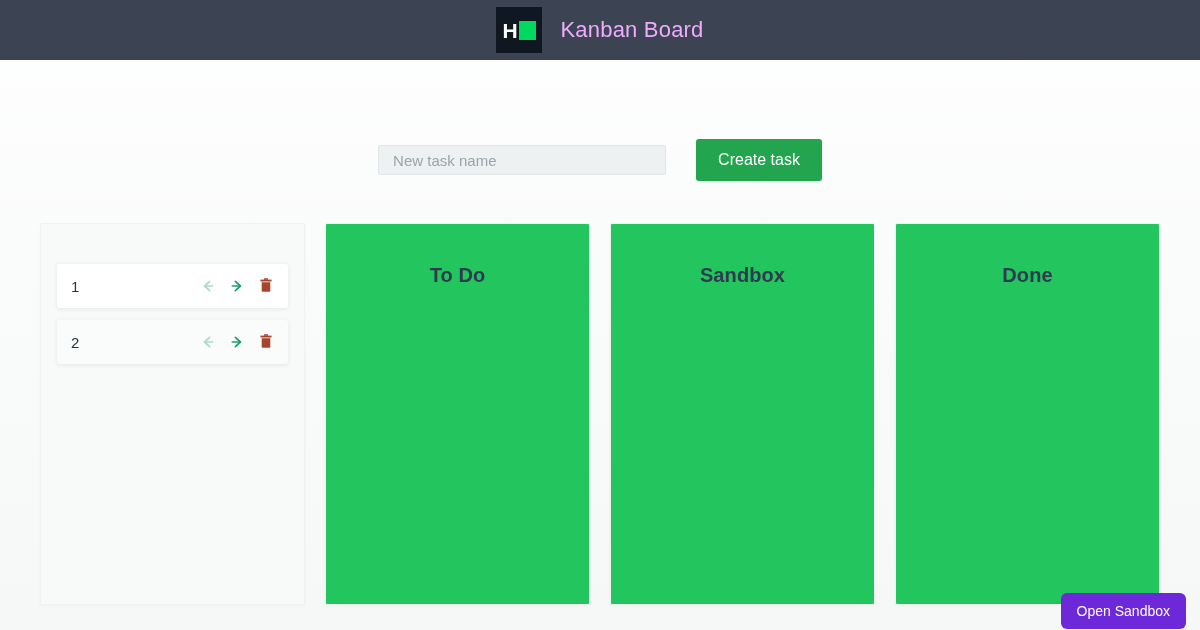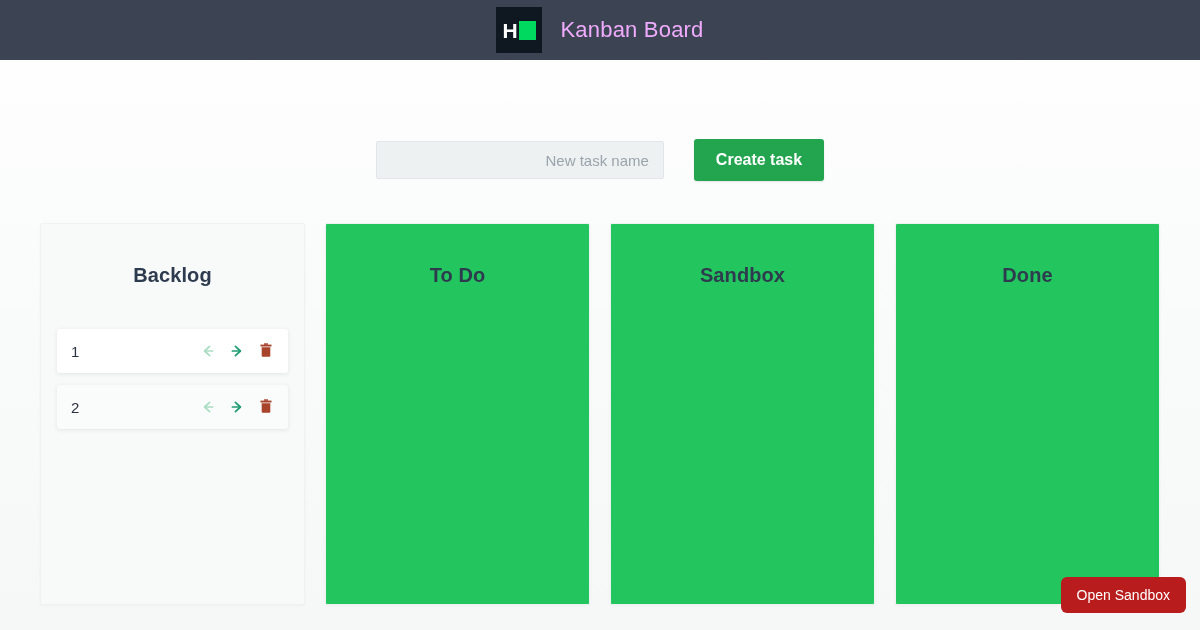--- a/index.html
+++ b/index.html
@@ -64,45 +64,44 @@
   .create-row {
     display: flex;
     align-items: center;
     justify-content: center;
     gap: 30px;
     margin-top: 79px;
   }
 
   .task-input {
     width: 288px;
-    height: 38px;
+    height: 30px;
     background: #eef1f2;
     border: 1px solid #e2e6e8;
     border-radius: 2px;
     padding: 0 14px;
     font-family: "Liberation Sans", sans-serif;
     font-size: 15px;
     color: #5a6570;
     outline: none;
-    text-align: right;
   }
   .task-input::placeholder {
     color: #9aa4ac;
   }
 
   .create-btn {
     height: 42px;
     padding: 0 22px;
     background: #23a550;
     border: none;
     border-radius: 3px;
     color: #ffffff;
     font-family: "Liberation Sans", sans-serif;
     font-size: 16px;
-    font-weight: 700;
+    font-weight: 400;
     cursor: pointer;
     box-shadow: 0 1px 2px rgba(0,0,0,0.10);
   }
 
   
   .board {
     display: flex;
     justify-content: center;
     gap: 20px;
     margin-top: 42px;
@@ -177,22 +176,22 @@
     width: 16px;
     height: 16px;
   }
 
   .icon-btn.disabled { cursor: default; }
 
   
   .sandbox-btn {
     position: absolute;
     right: 14px;
-    bottom: 17px;
-    background: #b91c1c;
+    bottom: 1px;
+    background: #6d28d9;
     color: #ffffff;
     border: none;
     border-radius: 6px;
     padding: 10px 16px;
     font-family: "Liberation Sans", sans-serif;
     font-size: 14px;
     cursor: pointer;
     z-index: 20;
   }
 </style>
@@ -208,21 +207,20 @@
 </div>
 
 <div class="create-row">
   <input class="task-input" type="text" placeholder="New task name" style="">
   <button class="create-btn">Create task</button>
 </div>
 
 <div class="board">
 
   <div class="column tinted">
-    <div class="column-title">Backlog</div>
     <div class="task-list">
 
       <div class="task-card">
         <span class="task-label">1</span>
         <div class="task-actions">
           <button class="icon-btn disabled">
             <svg width="16" height="16" viewBox="0 0 16 16" aria-hidden="true">
               <path d="M9.6 3.4 L4.6 8 L9.6 12.6" fill="none" stroke="#a8ddc2" stroke-width="1.7" stroke-linecap="round" stroke-linejoin="round"></path>
               <path d="M4.8 8 L12.6 8" fill="none" stroke="#a8ddc2" stroke-width="1.7" stroke-linecap="round"></path>
             </svg>

